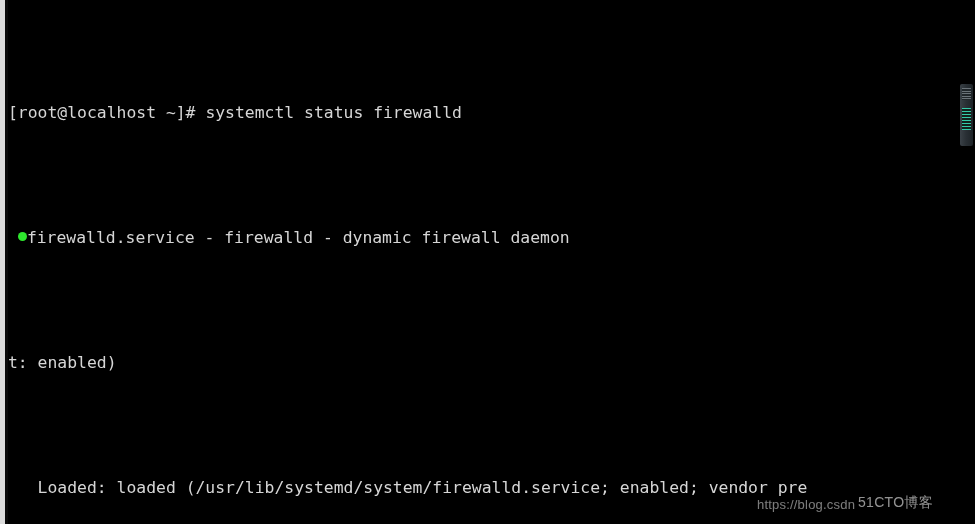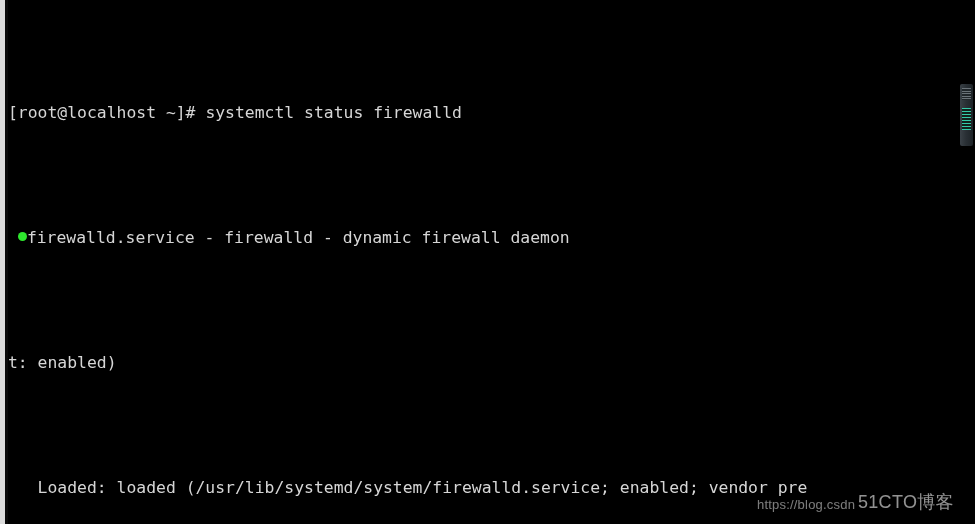--- a/index.html
+++ b/index.html
@@ -115,21 +115,21 @@
   .wm-csdn {
     left: 757px;
     top: 492px;
     color: rgba(225,225,225,0.55);
     letter-spacing: 0.2px;
   }
   .wm-51cto {
     left: 858px;
     top: 490px;
     color: rgba(235,235,235,0.62);
-    font-size: 18px;
+    font-size: 14px;
     letter-spacing: 0.3px;
   }
 </style>
 </head>
 <body>
 
 <div id="terminal">
 
   <div class="edge-left"></div>
   <div class="edge-left-inner"></div>

